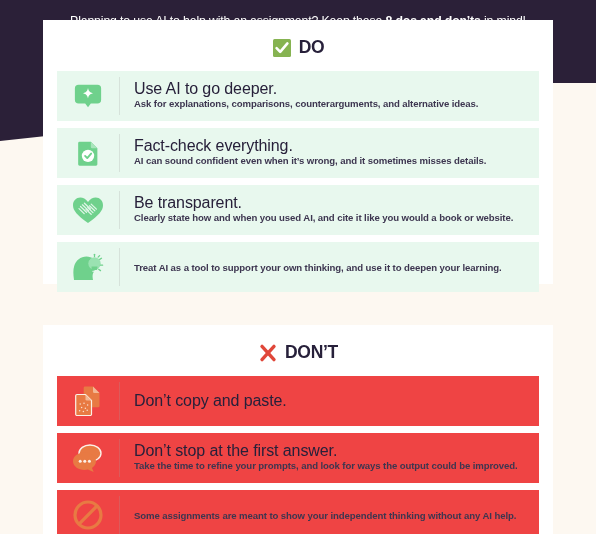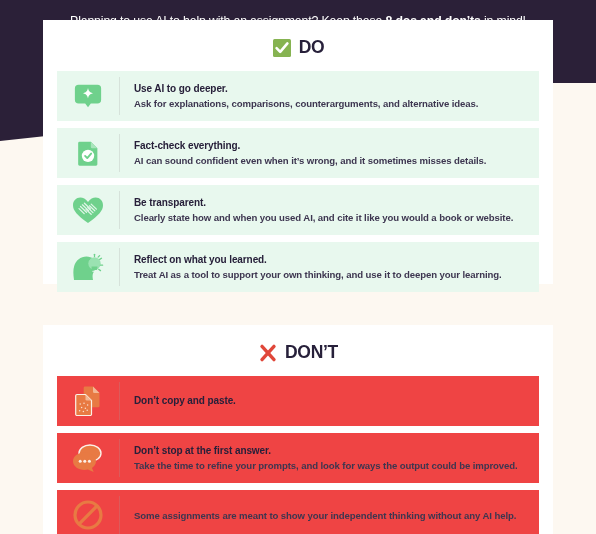--- a/index.html
+++ b/index.html
@@ -105,22 +105,22 @@
     justify-content: center;
   }
   .row-divider {
     width: 1px;
     height: 38px;
     background: rgba(160,160,160,0.25);
     margin-right: 14px;
   }
   .row-text { flex: 1; padding-right: 10px; }
   .row-title {
-    font-size: 10px;
-    font-weight: 700;
+    font-size: 16px;
+    font-weight: 400;
     color: #27203a;
     letter-spacing: -0.1px;
     line-height: 14px;
   }
   .row-desc {
     font-size: 9.6px;
     font-weight: 700;
     color: #3d3650;
     letter-spacing: -0.1px;
     line-height: 14px;
@@ -215,21 +215,20 @@
             <path d="M16.6 8.3 l1.8 1.1"></path>
             <path d="M31.6 15.2 h-2.2"></path>
             <path d="M29.5 20.6 l-1.8 -1.3"></path>
             <path d="M28.6 5.6 l-1.5 1.5"></path>
           </g>
           <path d="M21.8 21.2 h3.4" stroke="#e8f8ee" stroke-width="1.1" stroke-linecap="round"></path>
         </svg>
       </div>
       <div class="row-divider"></div>
       <div class="row-text">
-        <div class="row-title">Reflect on what you learned.</div>
         <div class="row-desc">Treat AI as a tool to support your own thinking, and use it to deepen your learning.</div>
       </div>
     </div>
 
   </div>
 </div>
 
 <div class="card" id="card-dont">
   <div class="card-title">
     <span class="title-mark">

